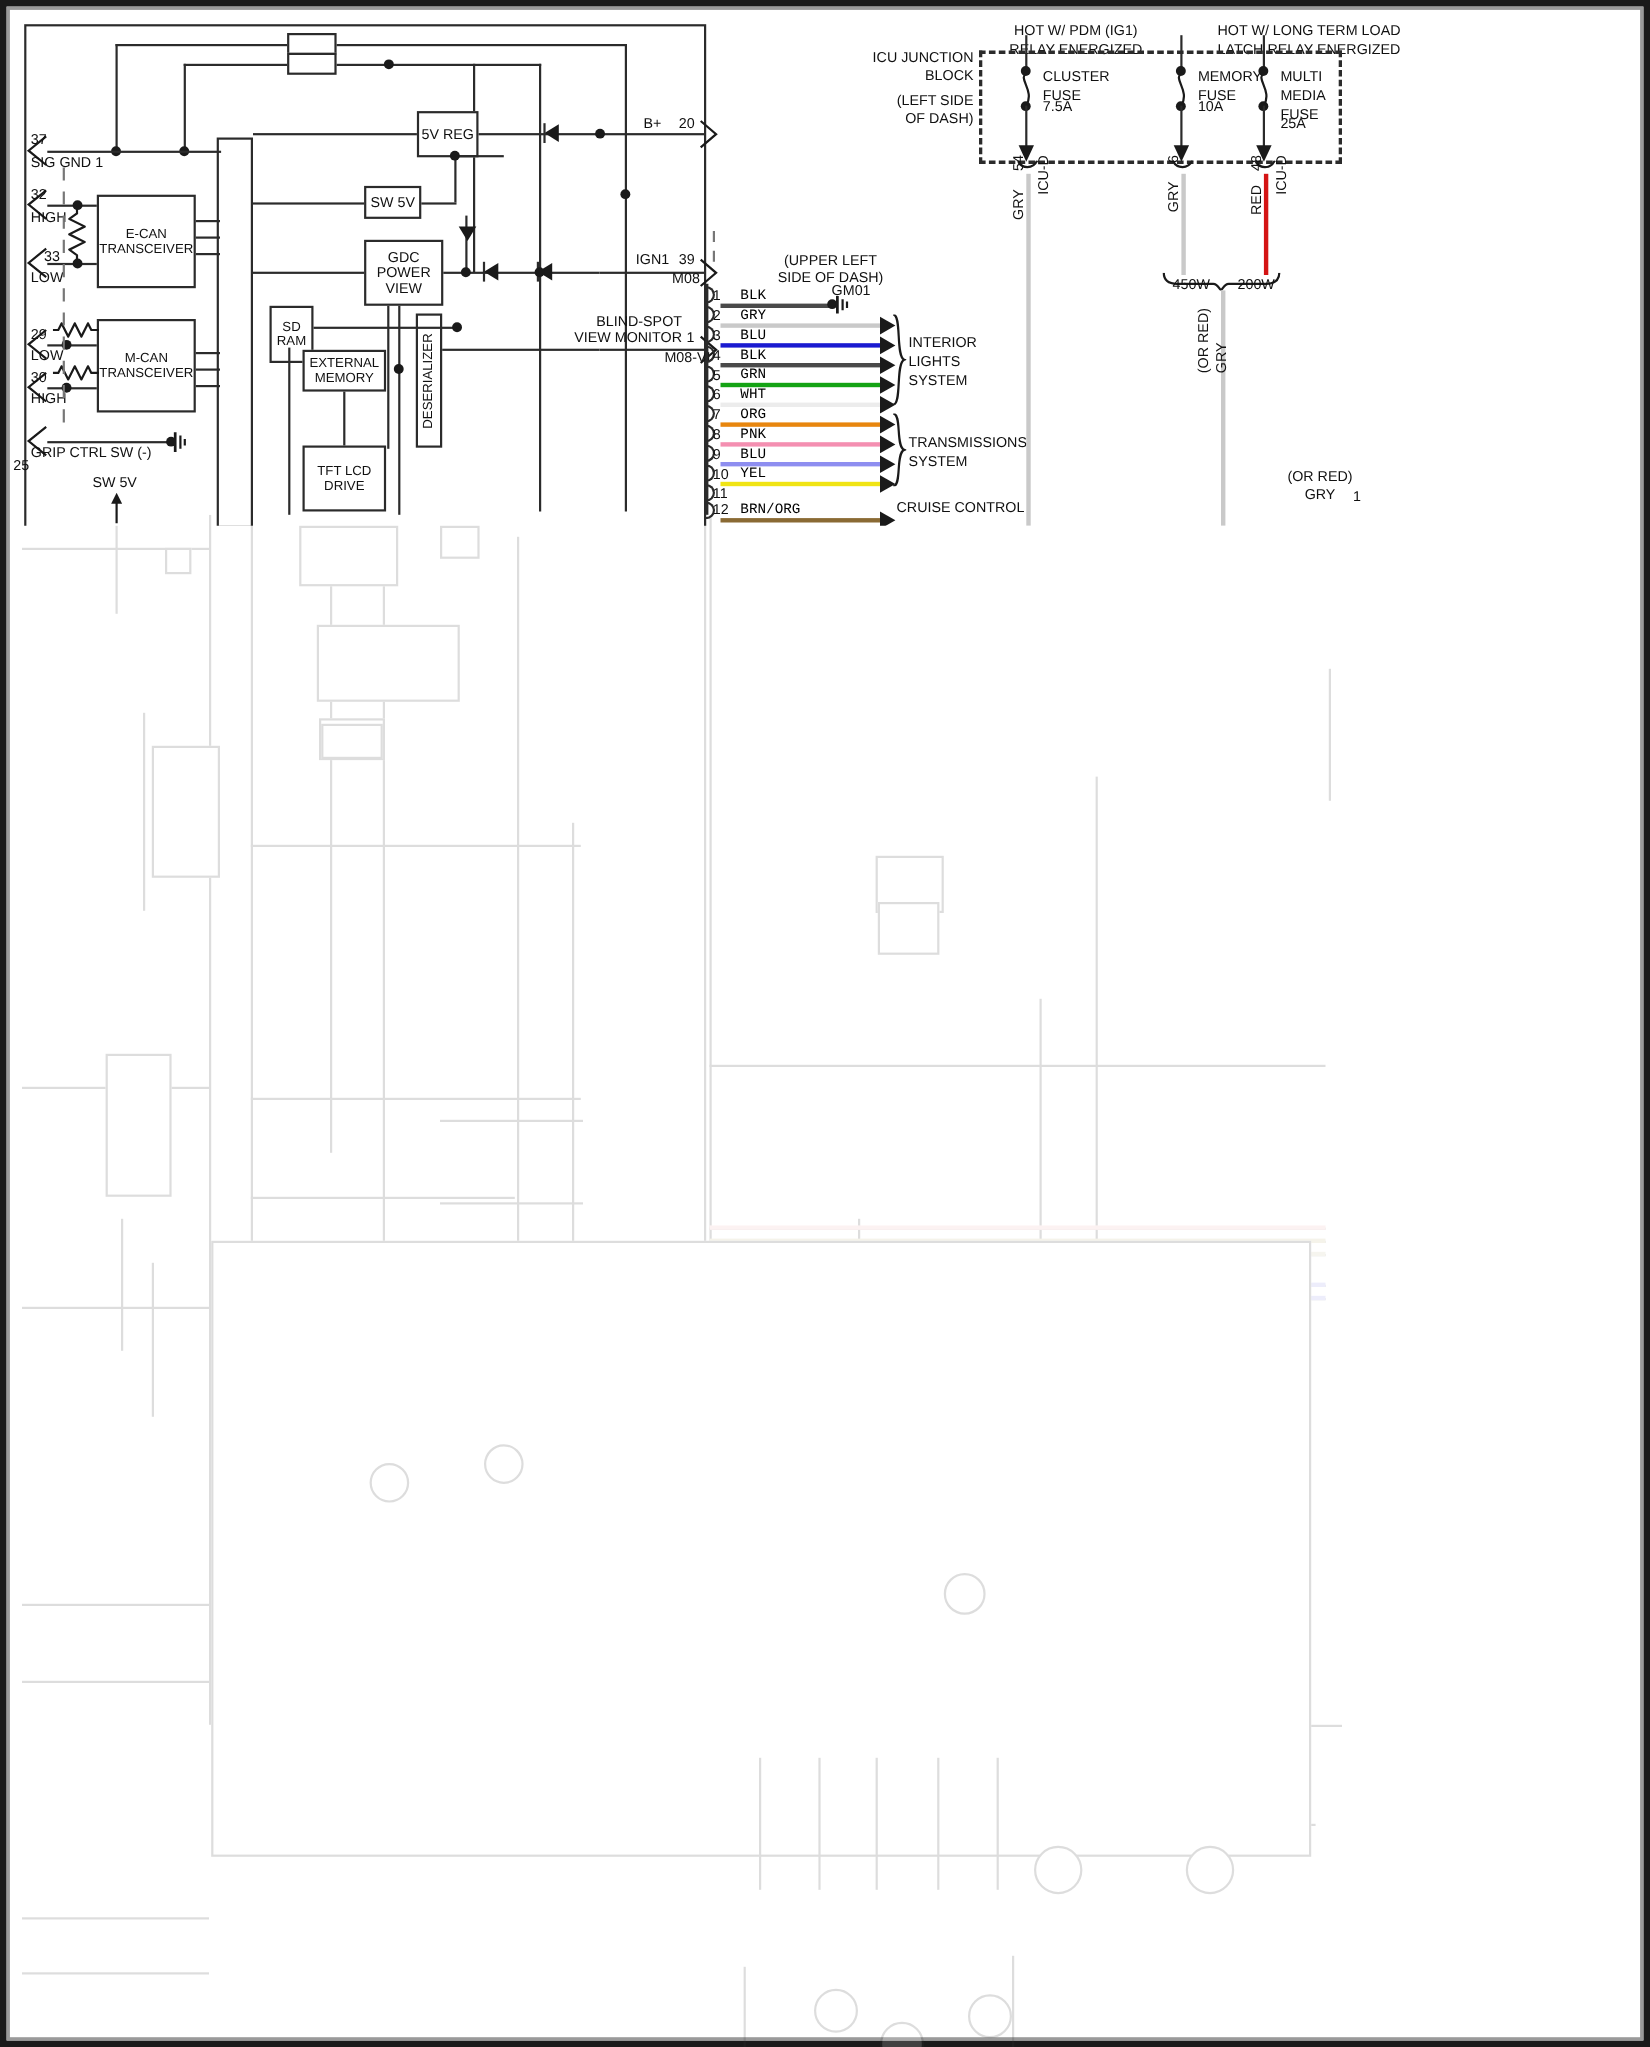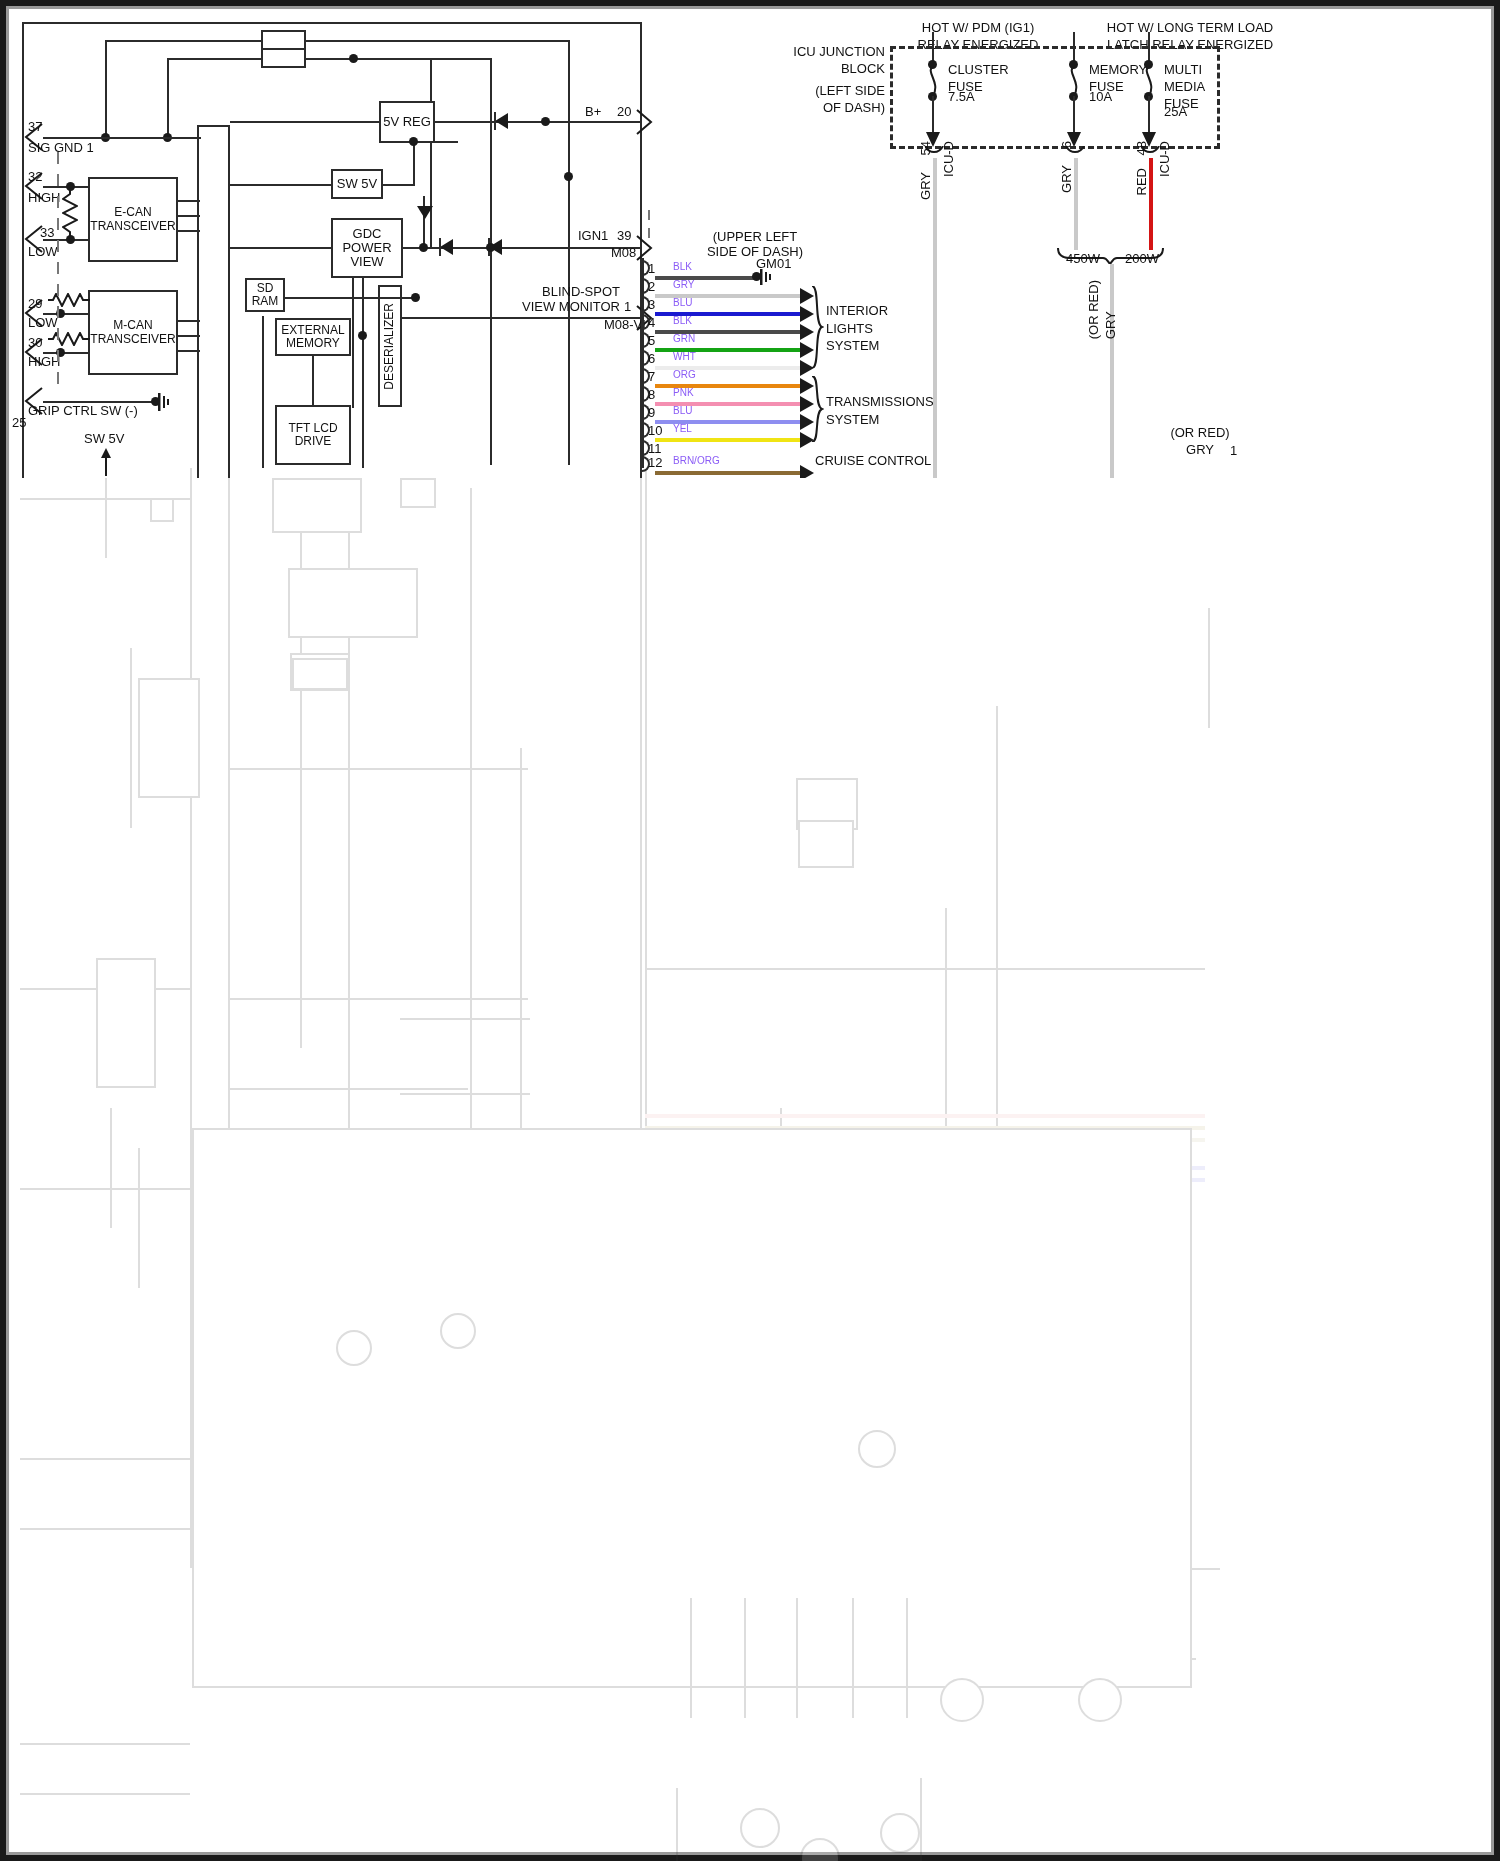--- a/index.html
+++ b/index.html
@@ -31,21 +31,21 @@
       opacity:0.17;filter:blur(0.4px);}
   #bg .ln{background:#3a3a3a;}
   #bg .box{border-color:#3a3a3a;}
 
   
   .module-outline{position:absolute;border:2px solid #2b2b2b;box-sizing:border-box;}
 
   
   .dashed-box{position:absolute;border:3px dashed #2b2b2b;box-sizing:border-box;}
   .pinnum{position:absolute;font-size:13px;color:#111;}
-  .pincol{position:absolute;font-size:10px;color:#8b5cf6;}
+  .pincol{position:absolute;font-size:13px;color:#000000;font-family:Liberation Mono, monospace;}
   .wire{position:absolute;height:4px;border-radius:0;}
   .arrowhead{position:absolute;width:0;height:0;border-top:8px solid transparent;
              border-bottom:8px solid transparent;border-left:14px solid #1a1a1a;}
   .conn-spine{position:absolute;width:3px;background:#2b2b2b;}
   .pin-hook{position:absolute;width:9px;height:16px;border:2px solid #2b2b2b;border-left:none;
             border-radius:0 9px 9px 0;box-sizing:border-box;}
   
   .diode{position:absolute;width:0;height:0;}
   
   .gnd{position:absolute;}
@@ -225,21 +225,21 @@
     <div class="ln hl" style="left:178px;top:350px;width:22px;"></div>
     <svg style="position:absolute;left:48px;top:293px;width:42px;height:14px;">
       <polyline points="0,7 5,7 8,1 14,13 20,1 26,13 32,1 35,7 42,7" fill="none" stroke="#1a1a1a" stroke-width="2"></polyline>
     </svg>
     <svg style="position:absolute;left:48px;top:332px;width:42px;height:14px;">
       <polyline points="0,7 5,7 8,1 14,13 20,1 26,13 32,1 35,7 42,7" fill="none" stroke="#1a1a1a" stroke-width="2"></polyline>
     </svg>
     <div class="dot" style="left:56px;top:309px;"></div>
     <div class="dot" style="left:56px;top:348px;"></div>
 
-    <div class="box" style="left:245px;top:278px;width:40px;height:34px;justify-content:center;">
+    <div class="box" style="left:245px;top:278px;width:40px;height:52px;justify-content:center;">
       <span style="white-space:pre-line;font-size:12px;">SD
 RAM</span>
     </div>
 
     <div class="box" style="left:275px;top:318px;width:76px;height:38px;">
       <span style="white-space:pre-line;font-size:12px;">EXTERNAL
 MEMORY</span>
     </div>
 
     <div class="box" style="left:378px;top:285px;width:24px;height:122px;">

